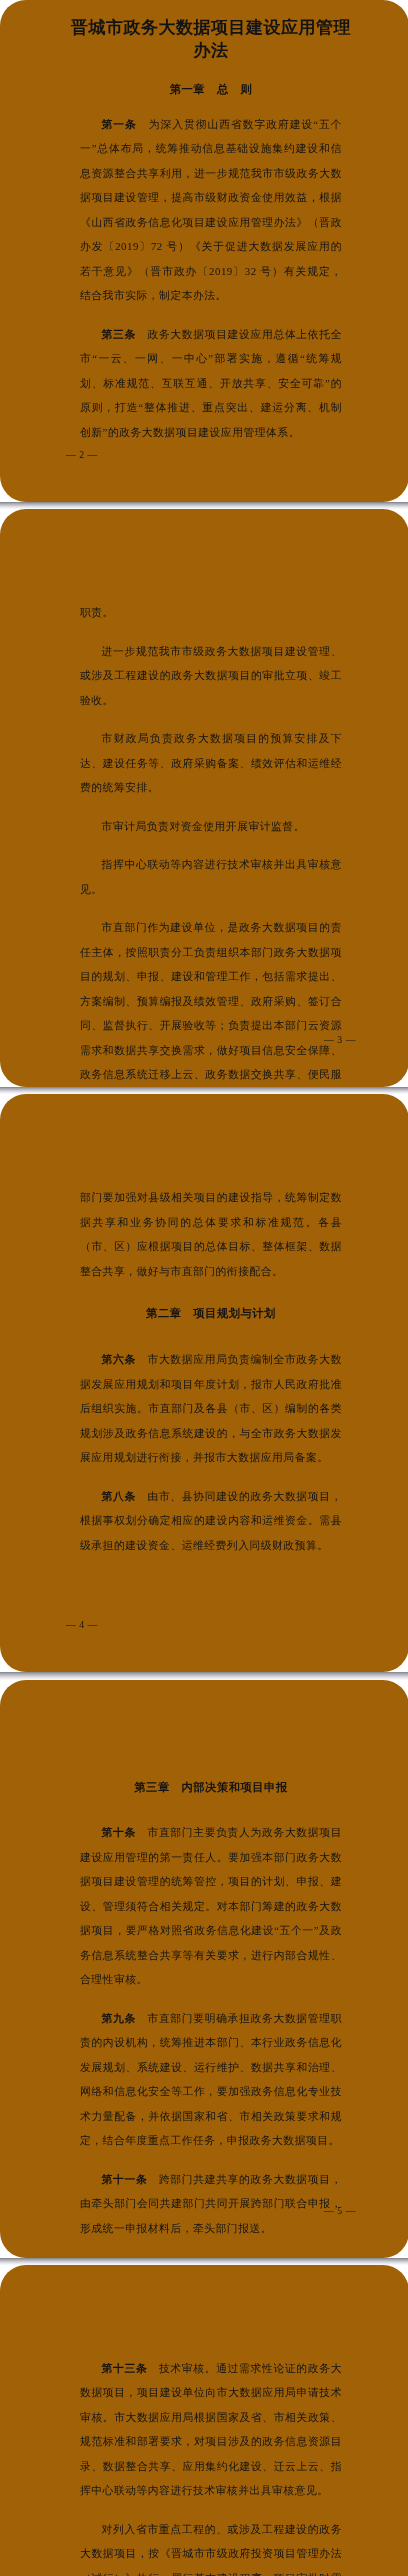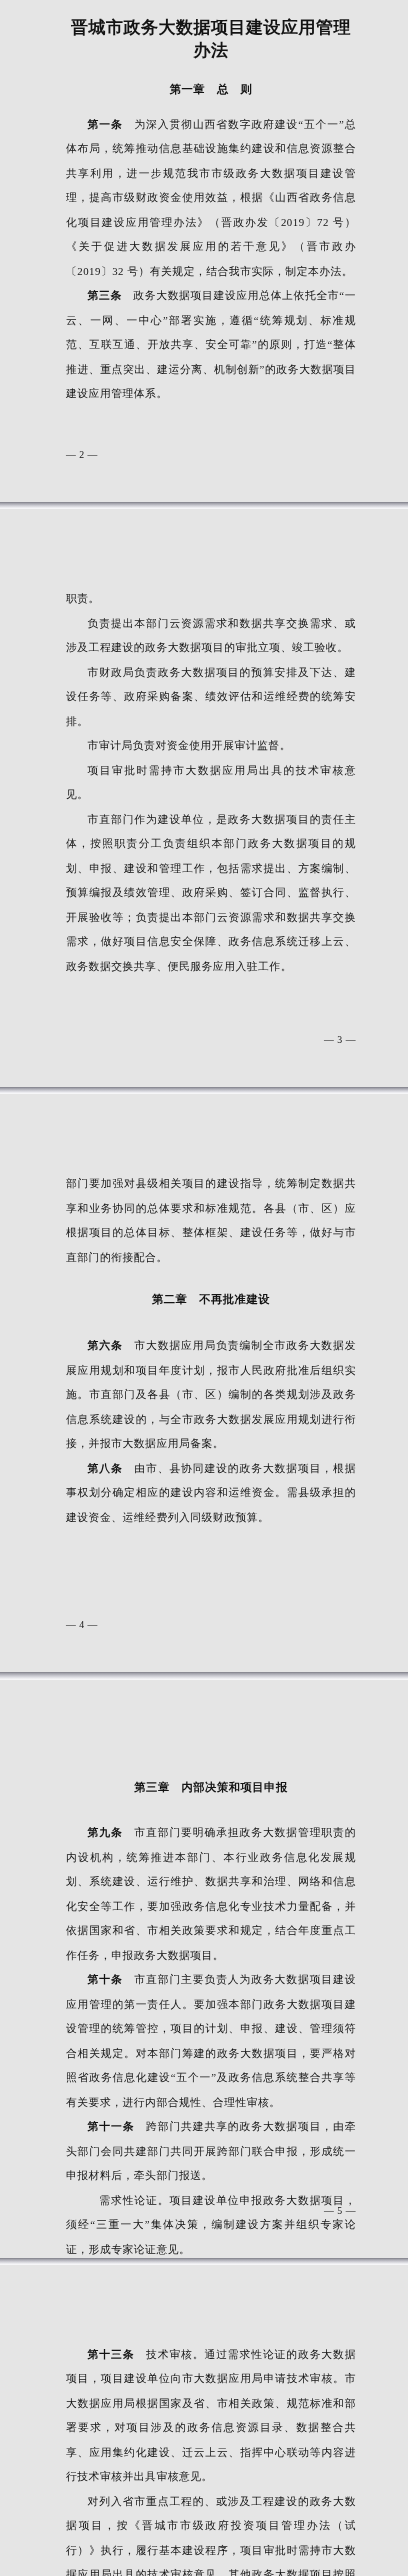--- a/index.html
+++ b/index.html
@@ -3,42 +3,42 @@
 <meta charset="utf-8">
 <title>晋城市政务大数据项目建设应用管理办法</title>
 <style>
   html,body{margin:0;padding:0;}
   body{
     width:409px;height:4021px;overflow:hidden;background:#ffffff;
     font-family:"Liberation Serif","DejaVu Serif",serif;color:#131313;
   }
   .doc{width:409px;height:4021px;overflow:hidden;}
   .page{
-    position:relative;background:#e5e5e5;overflow:hidden;box-sizing:border-box;
-    height:578px;padding:77px 53px 0 66px;
+    position:relative;background:#a16207;overflow:hidden;box-sizing:border-box;
+    height:578px;padding:77px 53px 0 66px;border-radius:26px;
   }
   .page.first{height:502px;padding-top:17px;}
   .page-gap{
     height:7.2px;box-sizing:border-box;
     border-top:0.5px solid #8b8b94;
     background:linear-gradient(to bottom,#9a9aa3 0%,#c9c9d0 40%,#ececf0 75%,#fbfbfc 100%);
   }
   .doc-title{
     font-size:17px;font-weight:bold;text-align:center;letter-spacing:0.5px;
     margin:0;line-height:1.35;
   }
   .chapter-heading{
     font-family:"Liberation Sans","DejaVu Sans",sans-serif;
     font-size:11.3px;font-weight:bold;text-align:center;letter-spacing:0.5px;
     margin:23px 0 26px 0;line-height:1.3;
   }
   .page.first .chapter-heading{margin-top:19.6px;margin-bottom:14.4px;}
   .para{
     font-size:10.8px;line-height:24.5px;letter-spacing:0.5px;
-    text-align:justify;margin:0;text-indent:2em;
+    text-align:justify;margin:14px;text-indent:2em;
   }
   .para.cont{text-indent:0;}
   .article-label{
     font-family:"Liberation Sans","DejaVu Sans",sans-serif;
     font-weight:bold;
   }
   .page-number{
     position:absolute;bottom:42px;font-size:9.8px;letter-spacing:0.5px;color:#131313;
   }
   .page-number.left{left:66px;}
@@ -51,40 +51,40 @@
     <div class="page first">
       <h1 class="doc-title">晋城市政务大数据项目建设应用管理办法</h1>
       <h2 class="chapter-heading">第一章　总　则</h2>
       <p class="para"><span class="article-label">第一条</span>　为深入贯彻山西省数字政府建设“五个一”总体布局，统筹推动信息基础设施集约建设和信息资源整合共享利用，进一步规范我市市级政务大数据项目建设管理，提高市级财政资金使用效益，根据《山西省政务信息化项目建设应用管理办法》（晋政办发〔2019〕72 号）《关于促进大数据发展应用的若干意见》（晋市政办〔2019〕32 号）有关规定，结合我市实际，制定本办法。</p>
       <p class="para"><span class="article-label">第三条</span>　政务大数据项目建设应用总体上依托全市“一云、一网、一中心”部署实施，遵循“统筹规划、标准规范、互联互通、开放共享、安全可靠”的原则，打造“整体推进、重点突出、建运分离、机制创新”的政务大数据项目建设应用管理体系。</p>
       <div class="page-number left">— 2 —</div>
     </div>
     <div class="page-gap"></div>
     <div class="page">
       <p class="para cont">职责。</p>
-      <p class="para">负责提出本部门云资源需求和数据共享交换需求、或涉及工程建设的政务大数据项目的审批立项、竣工验收。</p>
+      <p class="para">进一步规范我市市级政务大数据项目建设管理、或涉及工程建设的政务大数据项目的审批立项、竣工验收。</p>
       <p class="para">市财政局负责政务大数据项目的预算安排及下达、建设任务等、政府采购备案、绩效评估和运维经费的统筹安排。</p>
       <p class="para">市审计局负责对资金使用开展审计监督。</p>
-      <p class="para">项目审批时需持市大数据应用局出具的技术审核意见。</p>
+      <p class="para">指挥中心联动等内容进行技术审核并出具审核意见。</p>
       <p class="para">市直部门作为建设单位，是政务大数据项目的责任主体，按照职责分工负责组织本部门政务大数据项目的规划、申报、建设和管理工作，包括需求提出、方案编制、预算编报及绩效管理、政府采购、签订合同、监督执行、开展验收等；负责提出本部门云资源需求和数据共享交换需求，做好项目信息安全保障、政务信息系统迁移上云、政务数据交换共享、便民服务应用入驻工作。</p>
       <div class="page-number right">— 3 —</div>
     </div>
     <div class="page-gap"></div>
     <div class="page">
-      <p class="para cont">部门要加强对县级相关项目的建设指导，统筹制定数据共享和业务协同的总体要求和标准规范。各县（市、区）应根据项目的总体目标、整体框架、建设任务等，做好与市直部门的衔接配合。</p>
-      <h2 class="chapter-heading">第二章　不再批准建设</h2>
+      <p class="para cont">部门要加强对县级相关项目的建设指导，统筹制定数据共享和业务协同的总体要求和标准规范。各县（市、区）应根据项目的总体目标、整体框架、数据整合共享，做好与市直部门的衔接配合。</p>
+      <h2 class="chapter-heading">第二章　项目规划与计划</h2>
       <p class="para"><span class="article-label">第六条</span>　市大数据应用局负责编制全市政务大数据发展应用规划和项目年度计划，报市人民政府批准后组织实施。市直部门及各县（市、区）编制的各类规划涉及政务信息系统建设的，与全市政务大数据发展应用规划进行衔接，并报市大数据应用局备案。</p>
       <p class="para"><span class="article-label">第八条</span>　由市、县协同建设的政务大数据项目，根据事权划分确定相应的建设内容和运维资金。需县级承担的建设资金、运维经费列入同级财政预算。</p>
       <div class="page-number left">— 4 —</div>
     </div>
     <div class="page-gap"></div>
     <div class="page">
       <h2 class="chapter-heading">第三章　内部决策和项目申报</h2>
+      <p class="para"><span class="article-label">第十条</span>　市直部门主要负责人为政务大数据项目建设应用管理的第一责任人。要加强本部门政务大数据项目建设管理的统筹管控，项目的计划、申报、建设、管理须符合相关规定。对本部门筹建的政务大数据项目，要严格对照省政务信息化建设“五个一”及政务信息系统整合共享等有关要求，进行内部合规性、合理性审核。</p>
       <p class="para"><span class="article-label">第九条</span>　市直部门要明确承担政务大数据管理职责的内设机构，统筹推进本部门、本行业政务信息化发展规划、系统建设、运行维护、数据共享和治理、网络和信息化安全等工作，要加强政务信息化专业技术力量配备，并依据国家和省、市相关政策要求和规定，结合年度重点工作任务，申报政务大数据项目。</p>
-      <p class="para"><span class="article-label">第十条</span>　市直部门主要负责人为政务大数据项目建设应用管理的第一责任人。要加强本部门政务大数据项目建设管理的统筹管控，项目的计划、申报、建设、管理须符合相关规定。对本部门筹建的政务大数据项目，要严格对照省政务信息化建设“五个一”及政务信息系统整合共享等有关要求，进行内部合规性、合理性审核。</p>
       <p class="para"><span class="article-label">第十一条</span>　跨部门共建共享的政务大数据项目，由牵头部门会同共建部门共同开展跨部门联合申报，形成统一申报材料后，牵头部门报送。</p>
       <p class="para">　需求性论证。项目建设单位申报政务大数据项目，须经“三重一大”集体决策，编制建设方案并组织专家论证，形成专家论证意见。</p>
       <div class="page-number right">— 5 —</div>
     </div>
     <div class="page-gap"></div>
     <div class="page">
       <p class="para"><span class="article-label">第十三条</span>　技术审核。通过需求性论证的政务大数据项目，项目建设单位向市大数据应用局申请技术审核。市大数据应用局根据国家及省、市相关政策、规范标准和部署要求，对项目涉及的政务信息资源目录、数据整合共享、应用集约化建设、迁云上云、指挥中心联动等内容进行技术审核并出具审核意见。</p>
       <p class="para">对列入省市重点工程的、或涉及工程建设的政务大数据项目，按《晋城市市级政府投资项目管理办法（试行）》执行，履行基本建设程序，项目审批时需持市大数据应用局出具的技术审核意见。其他政务大数据项目按照本办法执行。</p>
     </div>
   </div>

